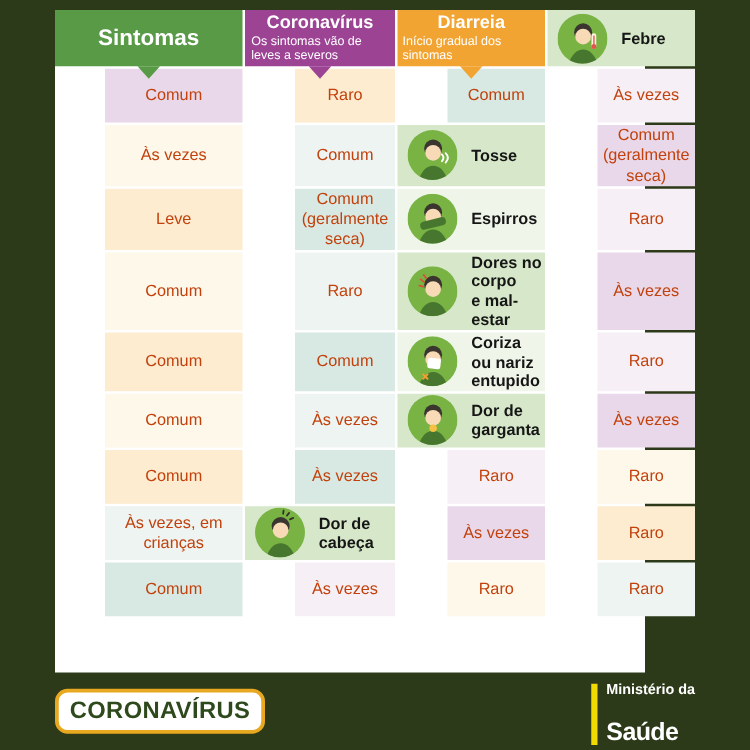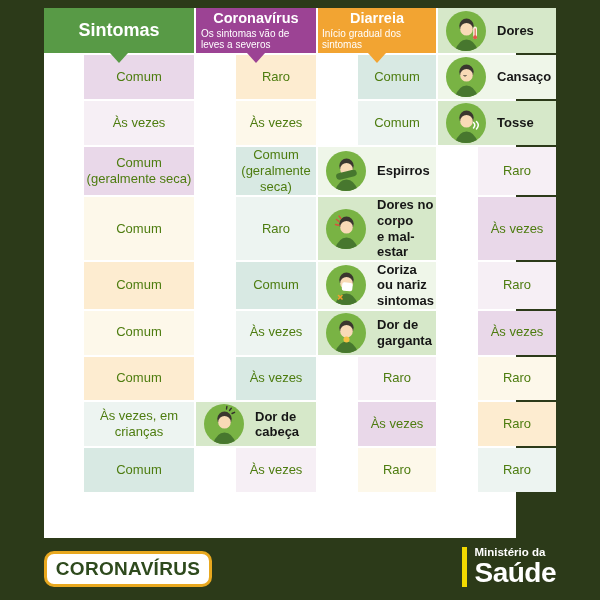--- a/index.html
+++ b/index.html
@@ -36,21 +36,21 @@
     transform: translateX(-50%);
     border: 9px solid transparent; border-bottom: 0;
     border-top: 10px solid var(--hc, #589a46);
     z-index: 3;
   }
 
   
   .cell { display: flex; align-items: center; }
   .cell-s { gap: 11px; padding-left: 8px; }
   .val { justify-content: center; text-align: center; white-space: pre-line;
-         font-size: 13px; color: #4d7c0f; line-height: 1.25; margin-left: 40px; }
+         font-size: 13px; color: #c2410c; line-height: 1.25; margin-left: 40px; }
   .label { font-weight: bold; font-size: 13px; color: #161616;
            white-space: pre-line; line-height: 1.2; }
   .icon { width: 40px; height: 40px; flex: none; display: block; }
   .icon svg { display: block; }
 
   .r-tint  .cell-s, .cell-s.r-tint  { background: #d6e8c9; }
   .r-light .cell-s, .cell-s.r-light { background: #eff6e9; }
   .r-tint  .cell-c, .cell-c.r-tint  { background: #e9d8e9; }
   .r-light .cell-c, .cell-c.r-light { background: #f6eff5; }
   .r-tint  .cell-r, .cell-r.r-tint  { background: #fdecd0; }
@@ -68,21 +68,21 @@
     font-weight: 800; font-size: 19px; letter-spacing: 0.3px;
     color: #2e4a1d;
   }
   .logo {
     position: absolute; right: 44px; top: 547px;
     display: flex; gap: 7px; align-items: stretch;
   }
   .logo-bar { width: 5px; background: #f2d900; }
   .logo-text { display: flex; flex-direction: column; justify-content: center; color: #ffffff; }
   .logo-top { font-size: 11.5px; font-weight: bold; line-height: 1; }
-  .logo-bottom { font-size: 28px; font-weight: 800; line-height: 1; margin-top: 0; letter-spacing: -0.5px; }
+  .logo-bottom { font-size: 20px; font-weight: 800; line-height: 1; margin-top: 17px; letter-spacing: -0.5px; }
 </style>
 </head>
 <body style="background: rgb(44, 58, 25);">
 
 <div class="stage">
 
   <div class="grid" id="grid">
     <div class="hcell first" style="background: rgb(88, 154, 70); --hc: #589a46;">
       <span class="htitle">Sintomas</span>
       <span class="hsub"></span>
@@ -108,45 +108,26 @@
             <g clip-path="url(#cp-febre)">
               <circle cx="20.5" cy="14.8" r="7.2" fill="#3a362f"></circle>
               <circle cx="20.5" cy="18.2" r="6.3" fill="#f8dab6"></circle>
               <path d="M8.5 41 Q12.5 28.5 20.5 28.5 Q28.5 28.5 32.5 41 Z" fill="#47772e"></path>
               <rect x="27.2" y="15.5" width="3.8" height="12.5" rx="1.9" fill="#fdf3e2"></rect>
               <rect x="28.6" y="17.5" width="1.1" height="8" fill="#e2574b"></rect>
               <circle cx="29.1" cy="26.2" r="2" fill="#e2574b"></circle>
             </g>
           </svg>
         </span>
-      <span class="label">Dores</span>
+      <span class="label">Febre</span>
     </div>
     <div class="cell cell-c val r-tint">Comum</div>
     <div class="cell cell-r val r-tint">Raro</div>
     <div class="cell cell-g val r-tint">Comum</div>
 
-    <div class="cell cell-s r-light">
-      <span class="icon">
-          <svg viewBox="0 0 40 40" width="40" height="40">
-            <defs>
-              <clipPath id="cp-cansaco">
-                <circle cx="20" cy="20" r="20"></circle>
-              </clipPath>
-            </defs>
-            <circle cx="20" cy="20" r="20" fill="#79b344"></circle>
-            <g clip-path="url(#cp-cansaco)">
-              <circle cx="20.5" cy="14.8" r="7.2" fill="#3a362f"></circle>
-              <circle cx="20.5" cy="18.2" r="6.3" fill="#f8dab6"></circle>
-              <path d="M8.5 41 Q12.5 28.5 20.5 28.5 Q28.5 28.5 32.5 41 Z" fill="#47772e"></path>
-              <path d="M17.5 18.5 q1.5 1 3 0" stroke="#3a362f" stroke-width="1" fill="none"></path>
-            </g>
-          </svg>
-        </span>
-      <span class="label">Cansaço</span>
-    </div>
     <div class="cell cell-c val r-light">Às vezes</div>
     <div class="cell cell-r val r-light">Às vezes</div>
     <div class="cell cell-g val r-light">Comum</div>
 
     <div class="cell cell-s r-tint">
       <span class="icon">
           <svg viewBox="0 0 40 40" width="40" height="40">
             <defs>
               <clipPath id="cp-tosse">
                 <circle cx="20" cy="20" r="20"></circle>
@@ -161,20 +142,21 @@
                 <path d="M27.5 19.5 q2.6 2.5 0 5.5"></path>
                 <path d="M30.5 18.5 q3.6 3.5 0 7.5"></path>
               </g>
             </g>
           </svg>
         </span>
       <span class="label">Tosse</span>
     </div>
     <div class="cell cell-c val r-tint">Comum
 (geralmente seca)</div>
+    <div class="cell cell-r val r-tint">Leve</div>
     <div class="cell cell-g val r-tint">Comum
 (geralmente seca)</div>
 
     <div class="cell cell-s r-light">
       <span class="icon">
           <svg viewBox="0 0 40 40" width="40" height="40">
             <defs>
               <clipPath id="cp-espirros">
                 <circle cx="20" cy="20" r="20"></circle>
               </clipPath>
@@ -237,21 +219,21 @@
               <path d="M8.5 41 Q12.5 28.5 20.5 28.5 Q28.5 28.5 32.5 41 Z" fill="#47772e"></path>
               <rect x="16" y="17.5" width="10.5" height="8.5" rx="2" fill="#ffffff" transform="rotate(6 21 22)"></rect>
               <g stroke="#f0a030" stroke-width="1.6" stroke-linecap="round">
                 <path d="M12.5 30.5 l3.5 3.5"></path>
                 <path d="M16 30.5 l-3.5 3.5"></path>
               </g>
             </g>
           </svg>
         </span>
       <span class="label">Coriza ou nariz
-sintomas</span>
+entupido</span>
     </div>
     <div class="cell cell-c val r-light">Raro</div>
     <div class="cell cell-r val r-light">Comum</div>
     <div class="cell cell-g val r-light">Às vezes</div>
 
     <div class="cell cell-s r-tint">
       <span class="icon">
           <svg viewBox="0 0 40 40" width="40" height="40">
             <defs>
               <clipPath id="cp-garganta">

